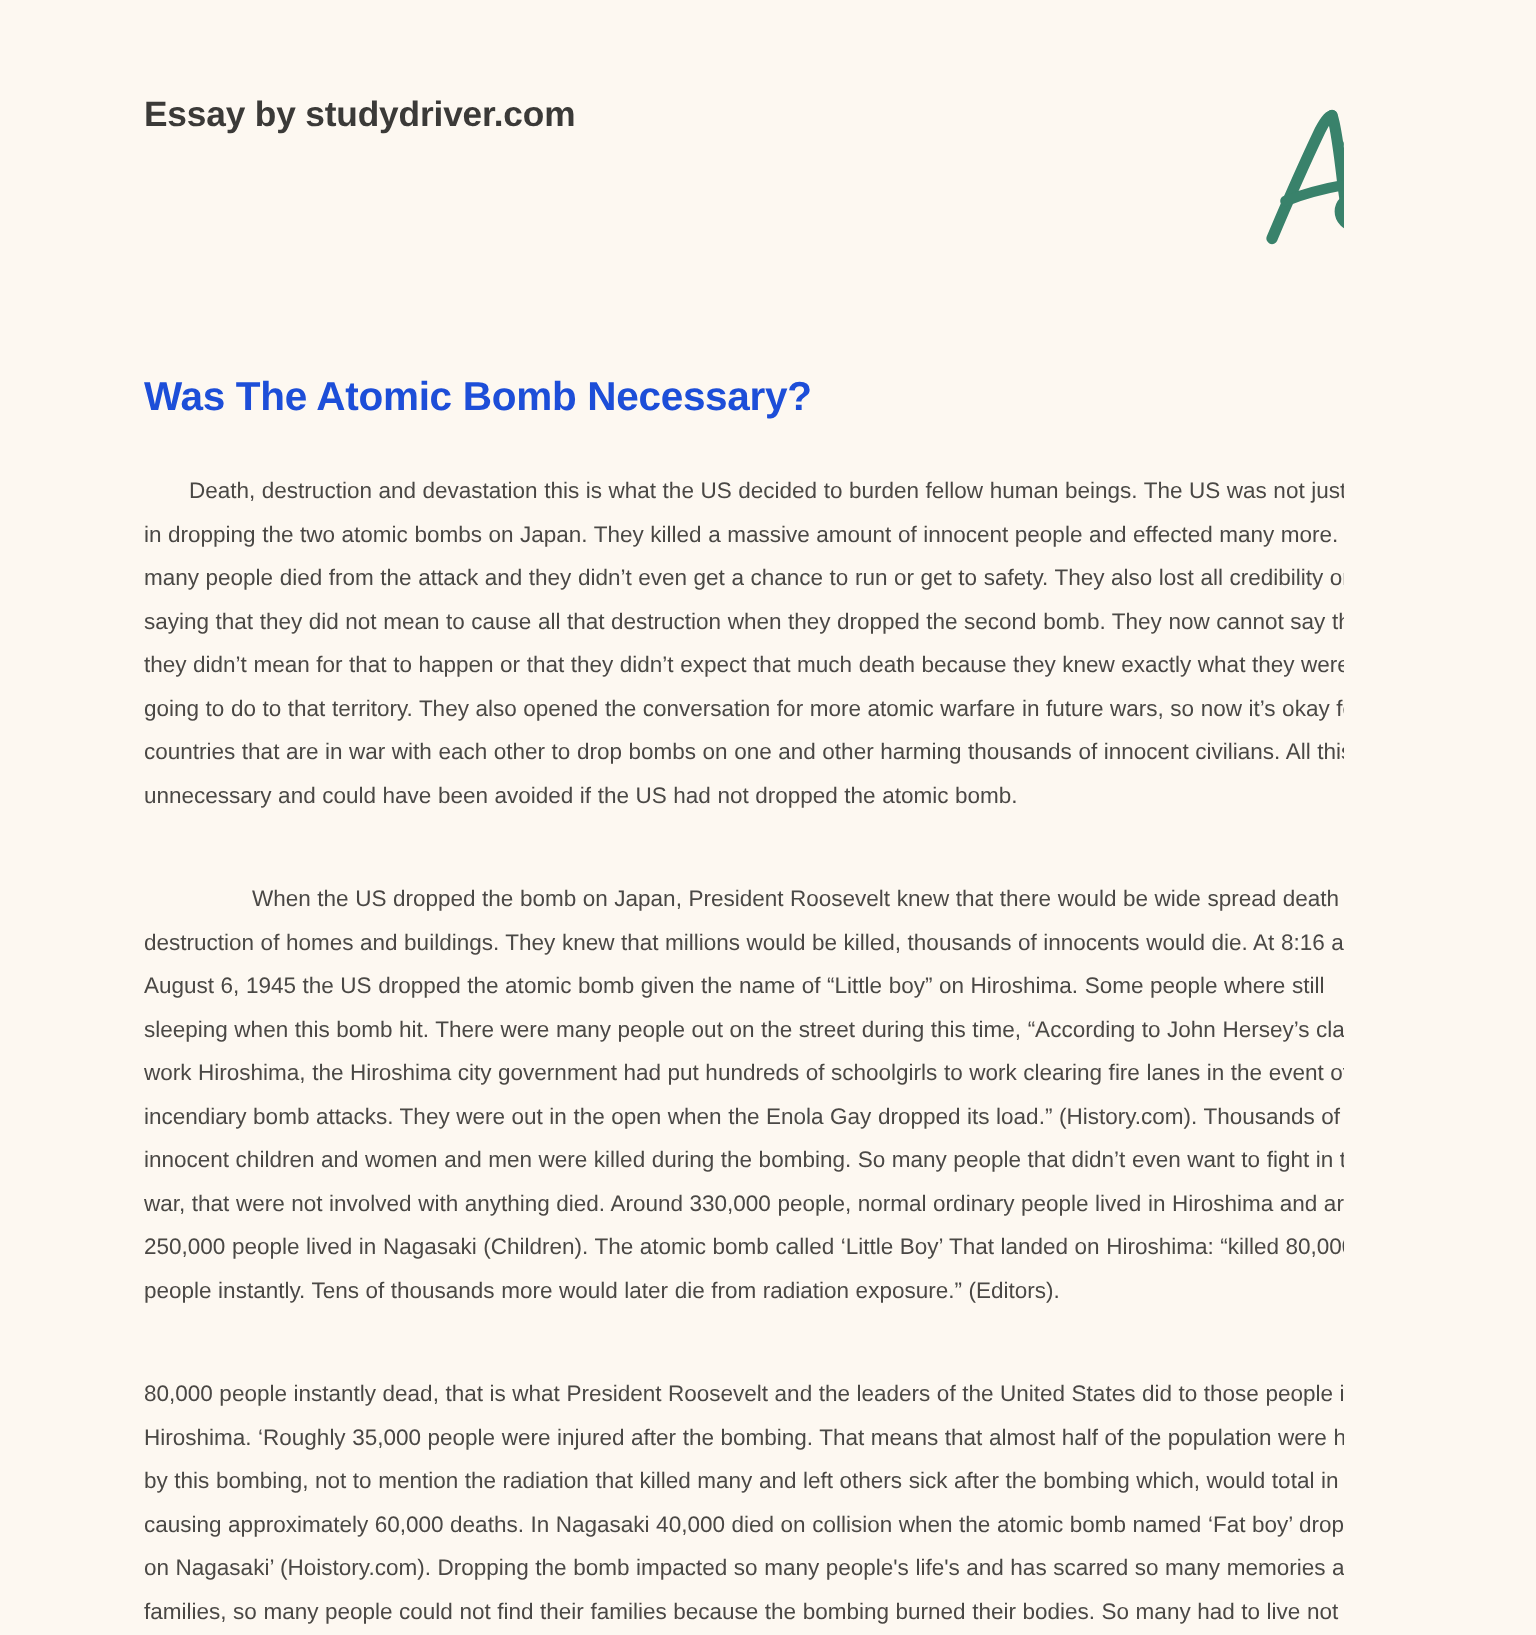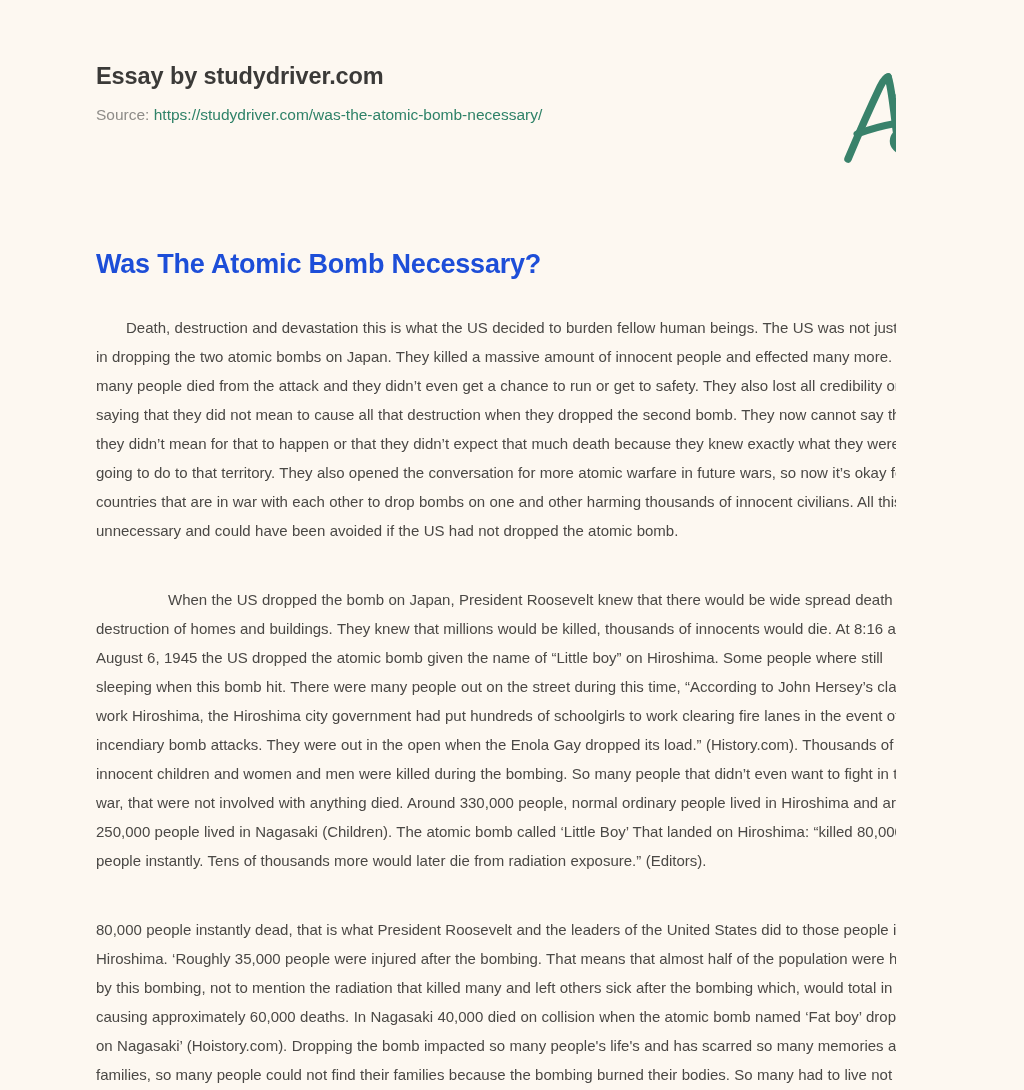--- a/index.html
+++ b/index.html
@@ -131,24 +131,20 @@
 </head>
 <body>
 
 <div class="page">
 
   <div class="header">
 
     <div class="brand-block">
       <h2 class="brand-title">Essay by studydriver.com</h2>
 
-      <div class="source-line">
-        <span class="source-label">Source:</span>
-        <a class="source-url" href="#">https://studydriver.com/was-the-atomic-bomb-necessary/</a>
-      </div>
     </div>
 
     <div class="logo">
       <svg viewBox="0 0 120 120" xmlns="http://www.w3.org/2000/svg">
         <g fill="none" stroke="#39826b" stroke-linecap="round" stroke-linejoin="round">
 
           <path d="M20 103 C 28 84, 42 52, 52 31 C 55 25, 58 21, 60 21" stroke-width="7.5"></path>
 
           <path d="M60 21 C 62 26, 64 40, 66 56 C 68 72, 69 84, 72 92" stroke-width="7.5"></path>
 

